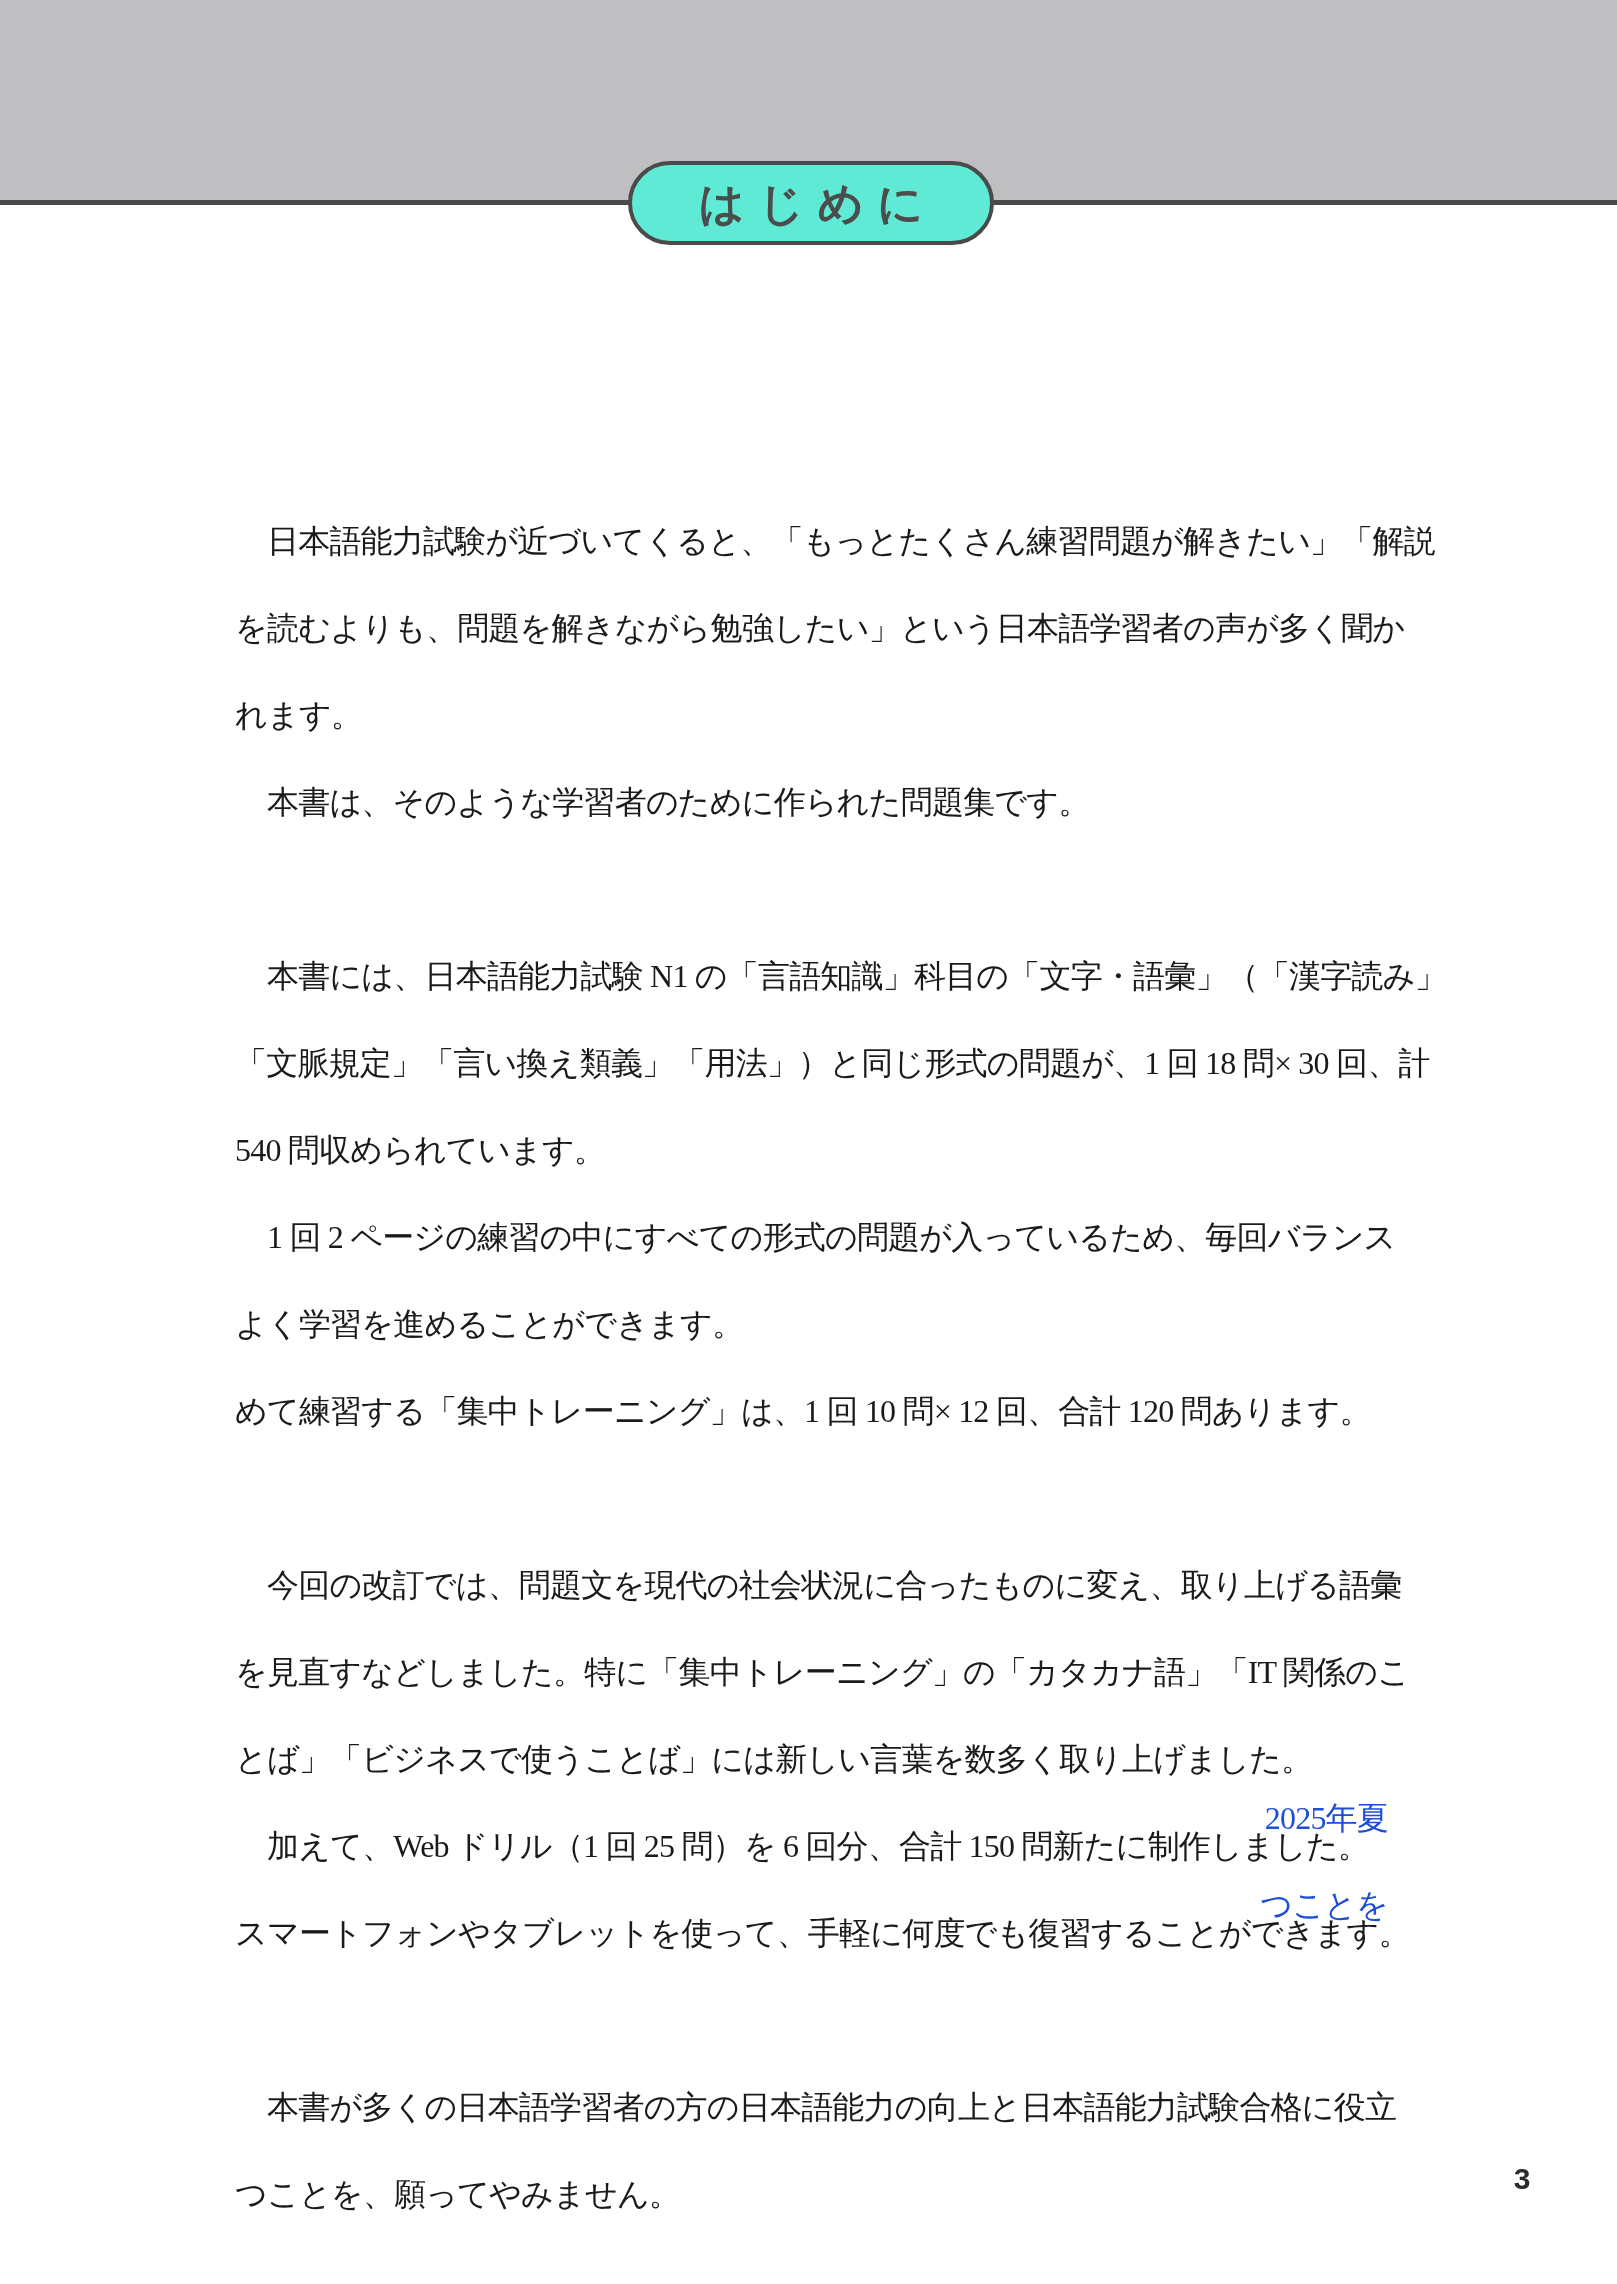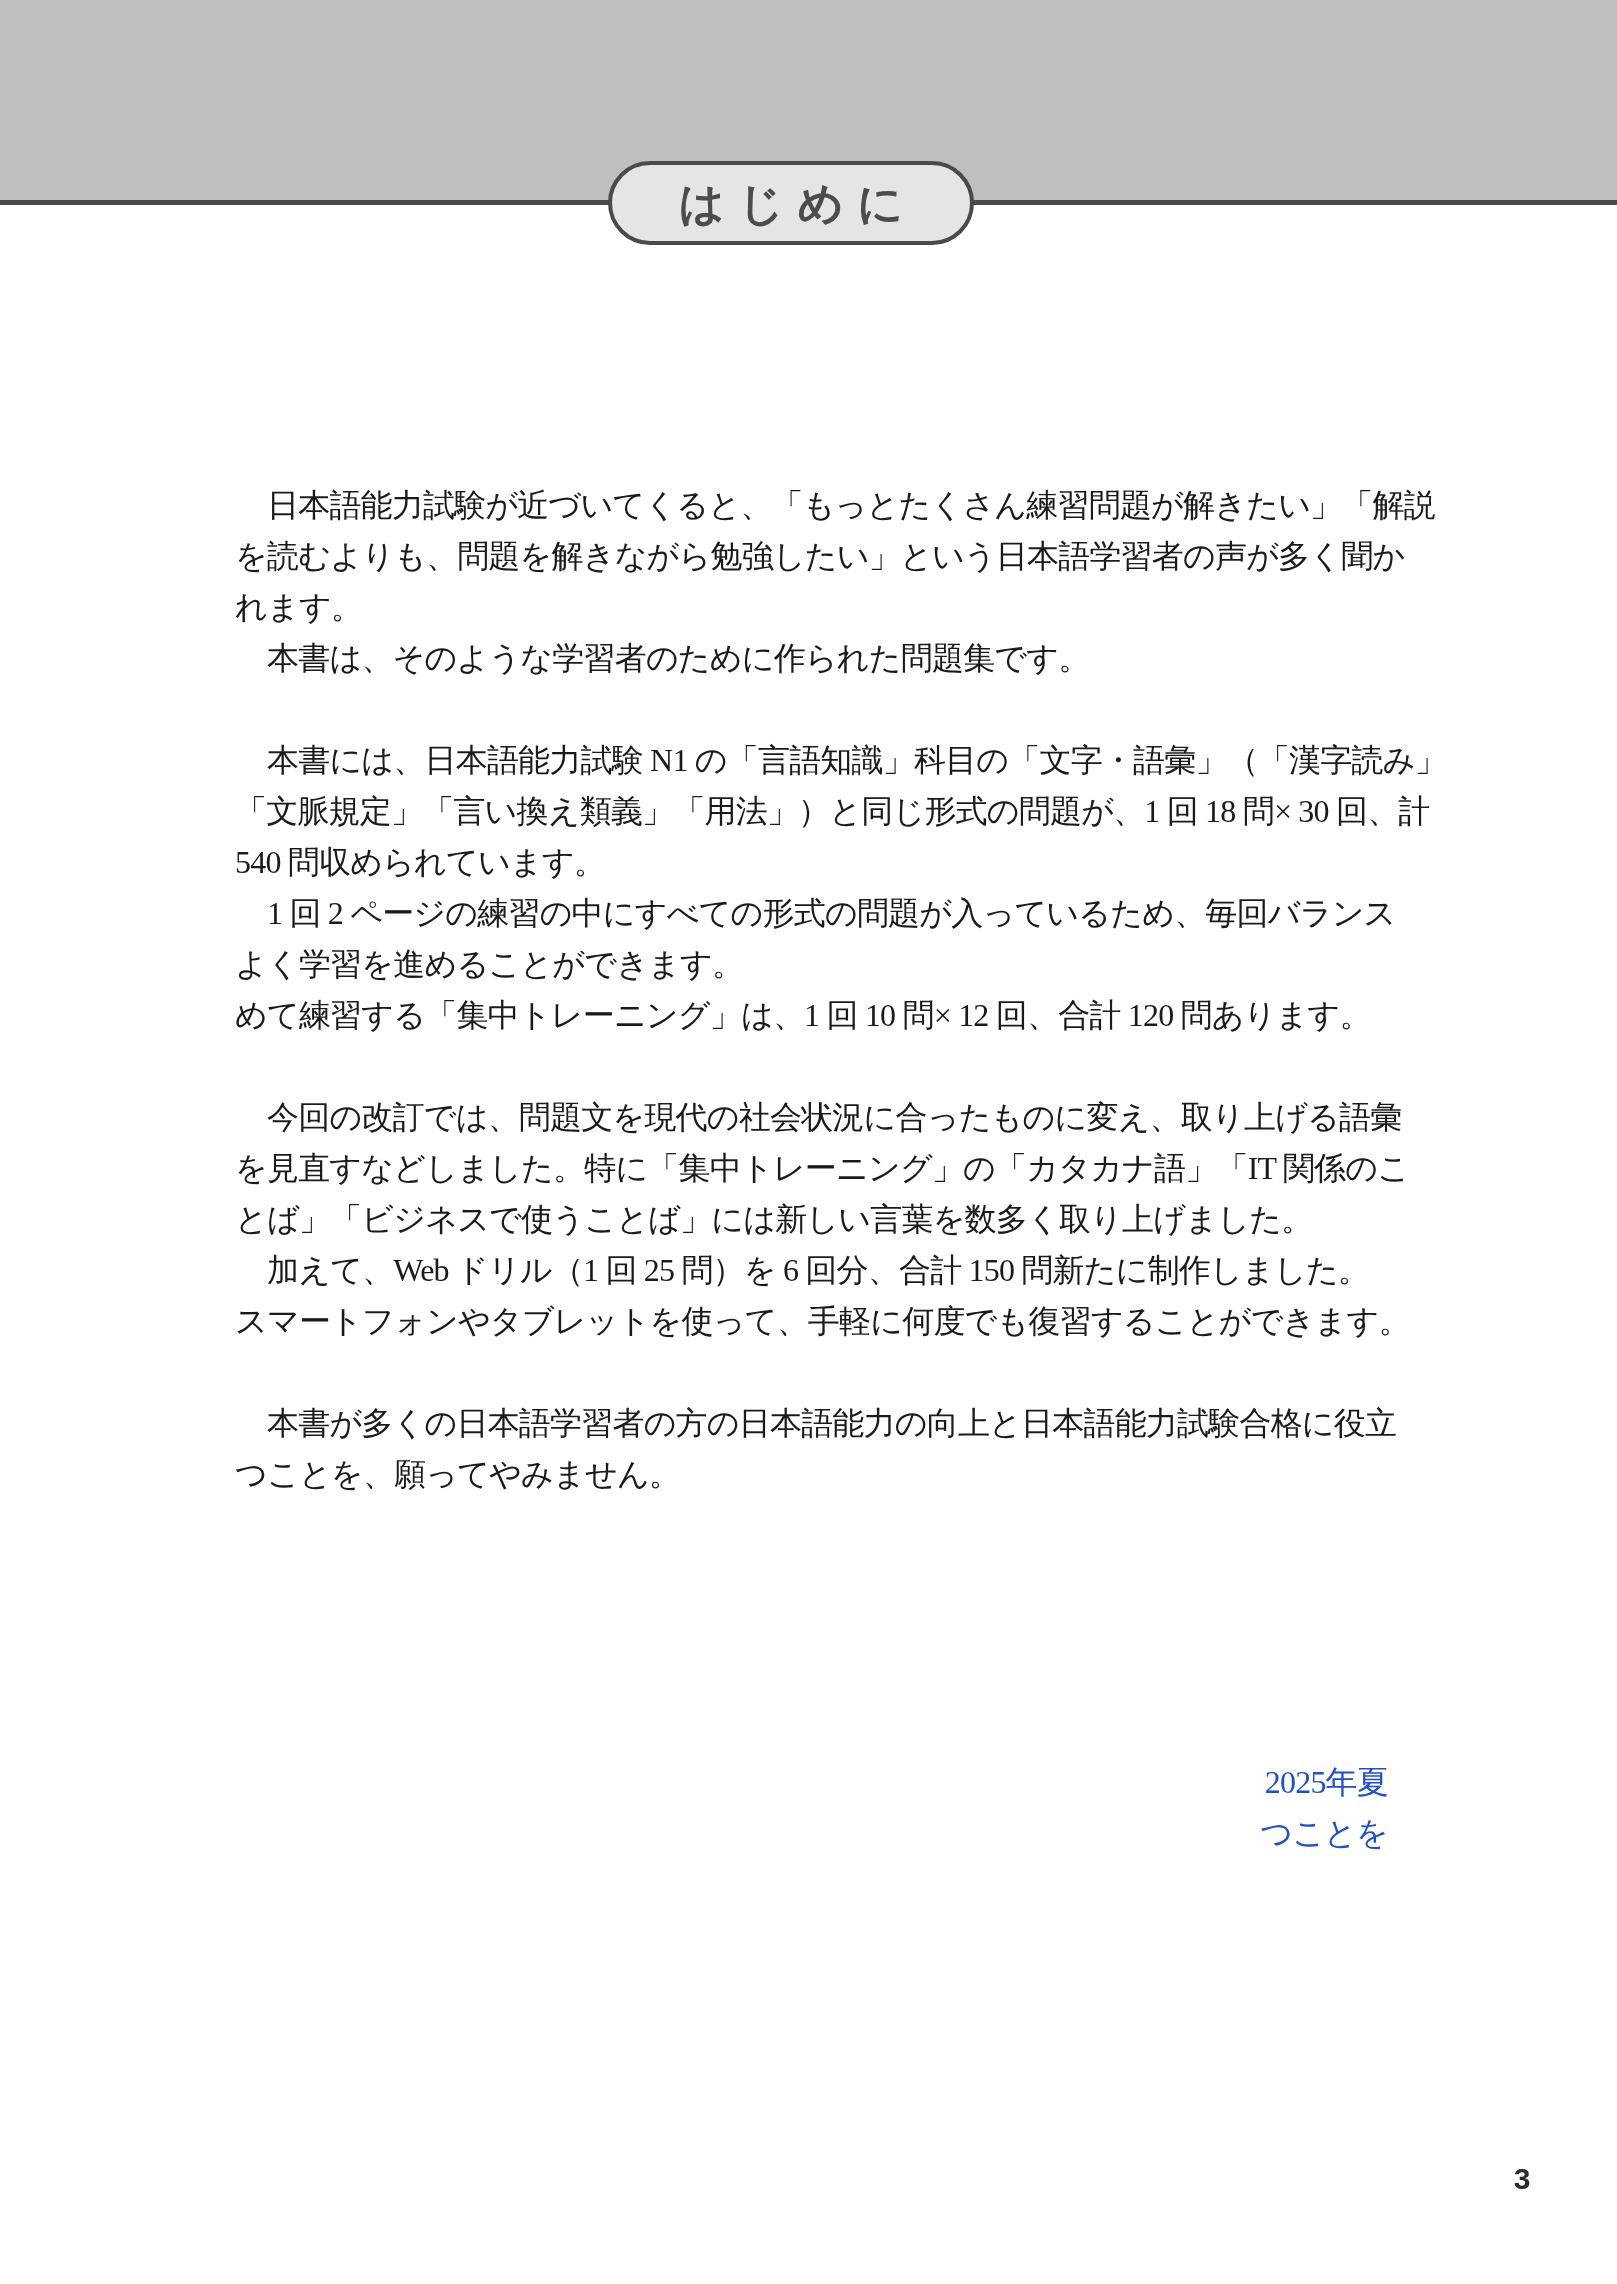--- a/index.html
+++ b/index.html
@@ -27,24 +27,24 @@
   .header-rule {
     position: absolute;
     left: 0; top: 200px;
     width: 1617px;
     height: 5.3px;
     background: #4a4a4a;
   }
   
   .title-box {
     position: absolute;
-    left: 608px; top: 161px;
+    left: 628px; top: 161px;
     width: 366px;
     height: 84px;
-    background: #e5e5e5;
+    background: #5eead4;
     border: 4.5px solid #4a4a4a;
     border-radius: 44px;
     box-sizing: border-box;
     display: flex;
     align-items: center;
     justify-content: center;
   }
   .title-text {
     font-family: "Liberation Sans", "DejaVu Sans", sans-serif;
     font-weight: bold;
@@ -62,20 +62,21 @@
     width: 1174px;
     color: #1a1a1a;
   }
   .body-text .line,
   .signature .line {
     height: 51px;
     line-height: 51px;
     font-size: 32px;
     letter-spacing: -0.8px;
     white-space: nowrap;
+    margin-top: 36px;
   }
   .indent {
     display: inline-block;
     width: 32px;
     height: 0.8px;
   }
   
   .signature {
     position: absolute;
     left: 235px; top: 1757px;

